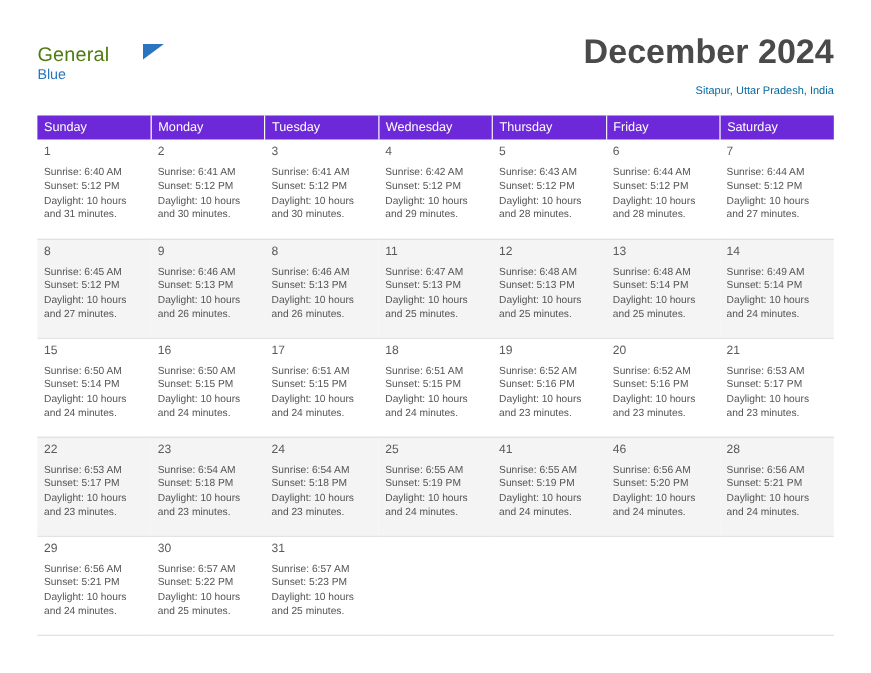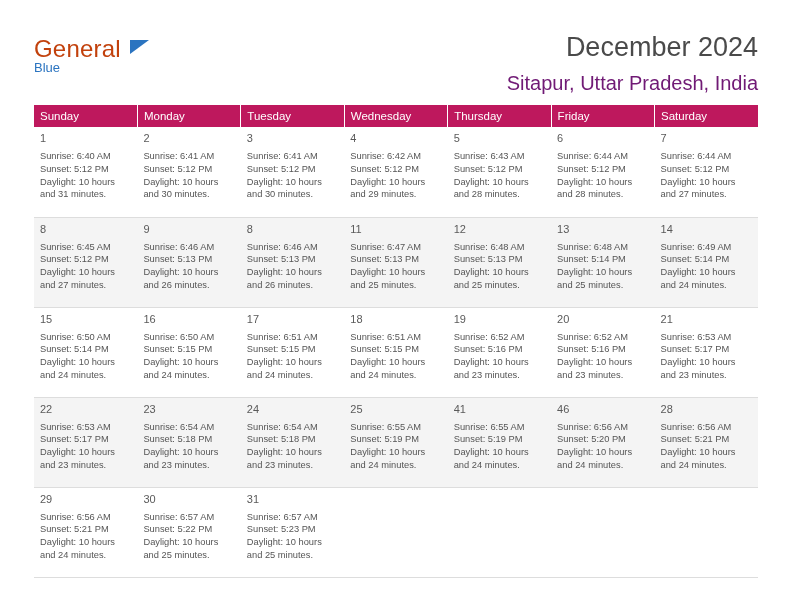--- a/index.html
+++ b/index.html
@@ -22,22 +22,22 @@
     position: absolute;
     left: 34px; top: 30px;
     width: 724px; height: 70px;
   }
   .logo {
     position: absolute;
     left: 0; top: 8px;
     width: 170px;
   }
   .logo-general {
-    font-size: 24px;
-    color: #c2410c;
+    font-size: 18px;
+    color: #4d7c0f;
     letter-spacing: 0.2px;
     line-height: 22px;
   }
   .logo-blue {
     font-size: 13px;
     color: #2b74c0;
     line-height: 20px;
     margin-top: -2px;
   }
   .logo-flag {
@@ -46,43 +46,44 @@
     width: 0; height: 0;
     border-left: 19px solid #2b74c0;
     border-bottom: 14px solid transparent;
   }
   .title-block {
     position: absolute;
     right: 0; top: 0;
     text-align: right;
   }
   .month-title {
-    font-size: 27px;
+    font-size: 31px;
     color: #4a4a4a;
     line-height: 34px;
     white-space: nowrap;
+    font-weight: bold;
   }
   .location {
-    font-size: 20px;
-    color: #701a75;
+    font-size: 10px;
+    color: #0369a1;
     line-height: 20px;
     margin-top: 9px;
     white-space: nowrap;
   }
 
   
   .calendar {
     position: absolute;
     left: 34px; top: 105px;
     width: 724px;
     border-collapse: collapse;
     table-layout: fixed;
   }
   .calendar th {
-    background: #be185d;
+    background: #6d28d9;
     color: #ffffff;
     font-size: 11.5px;
     font-weight: normal;
     text-align: left;
     padding: 5px 0 5px 6px;
     height: 19px;
     border-right: 1px solid #ffffff;
   }
   .calendar th:last-child { border-right: none; }
 

